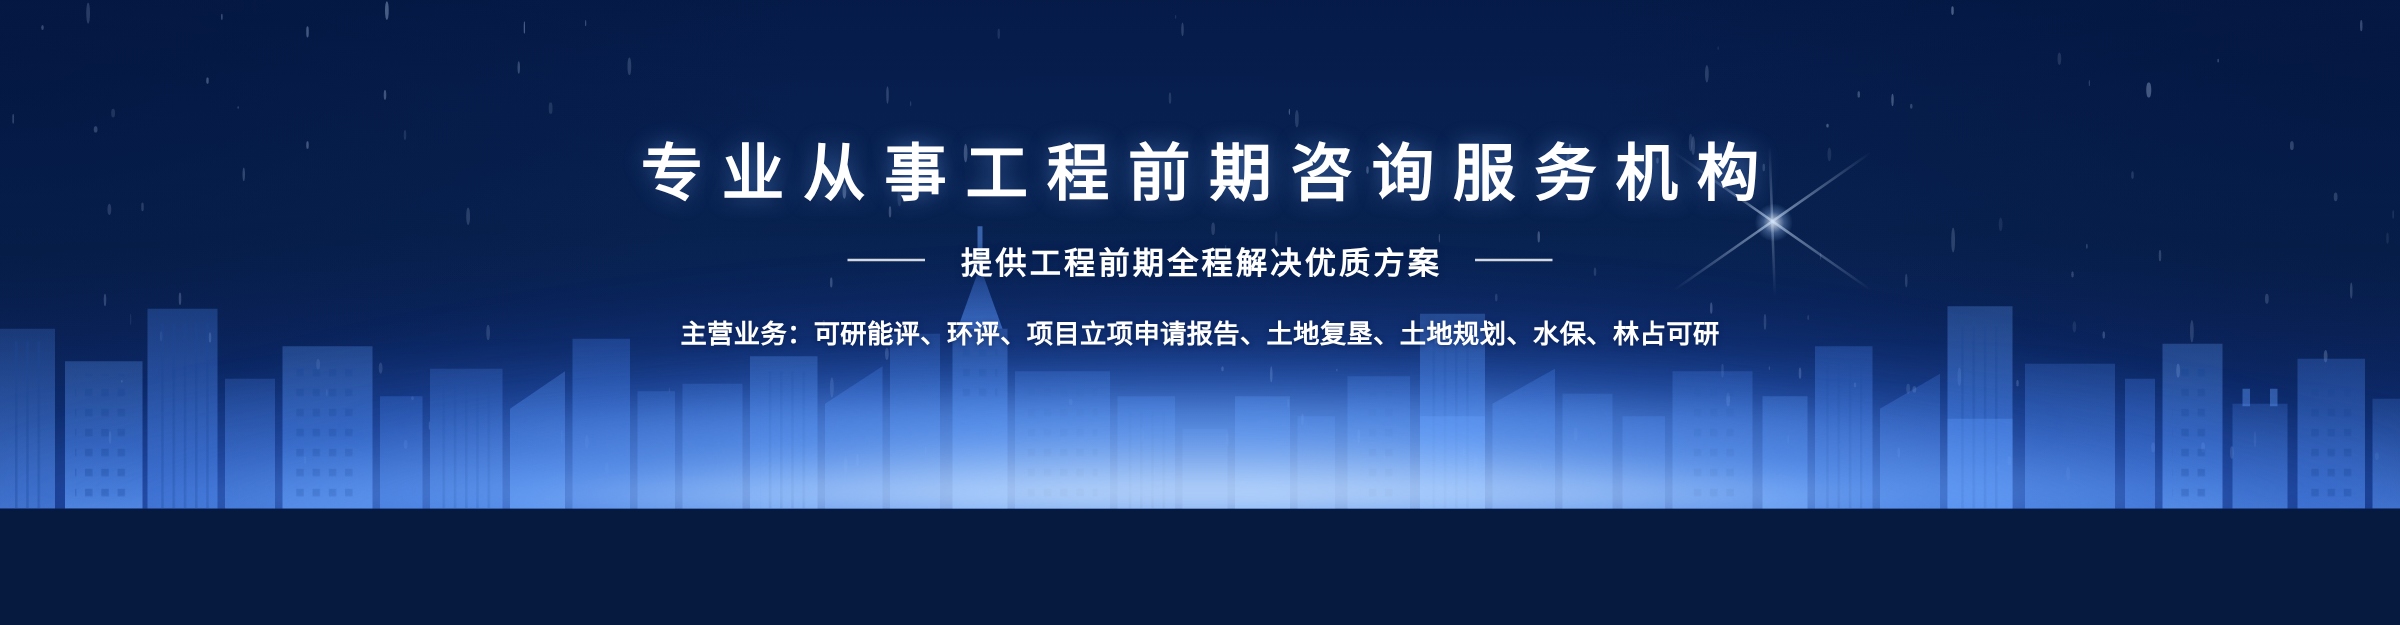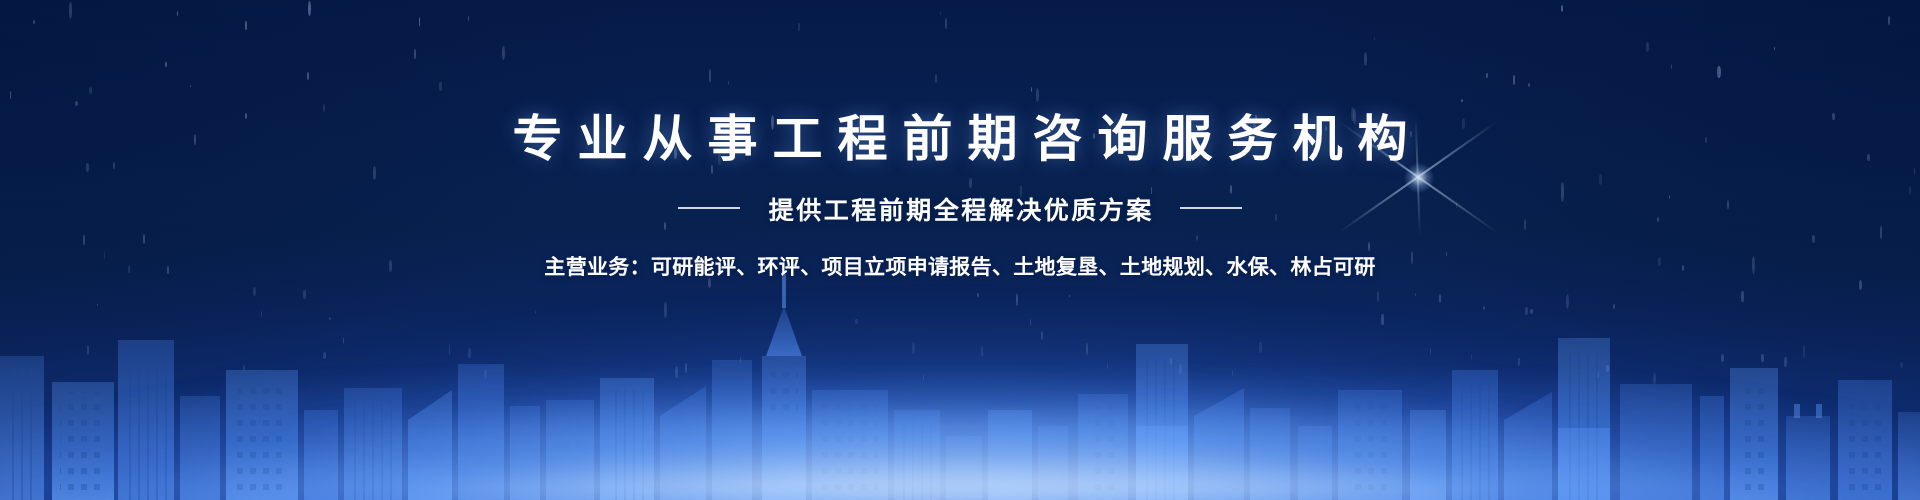--- a/index.html
+++ b/index.html
@@ -4,21 +4,21 @@
 <title>Banner</title>
 <style>
   html, body {
     margin: 0;
     padding: 0;
     background: #061a3f;
   }
   #banner {
     position: relative;
     width: 1920px;
-    height: 500px;
+    height: 407px;
     overflow: hidden;
     font-family: "Liberation Sans", "DejaVu Sans", sans-serif;
     background: #0a2a63;
     user-select: none;
   }
 
   
   .sky-base {
     position: absolute;
     inset: 0;

